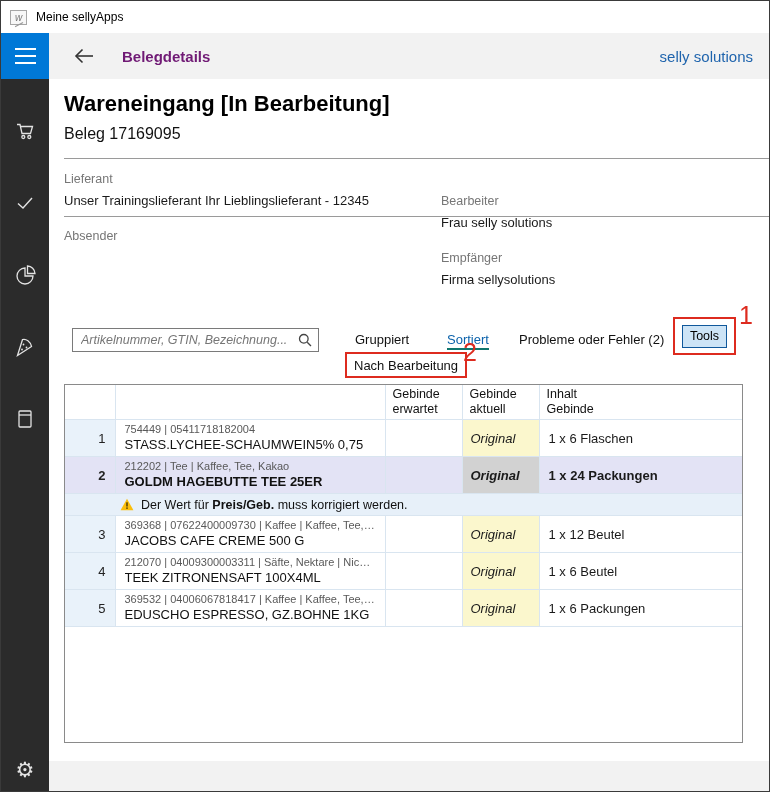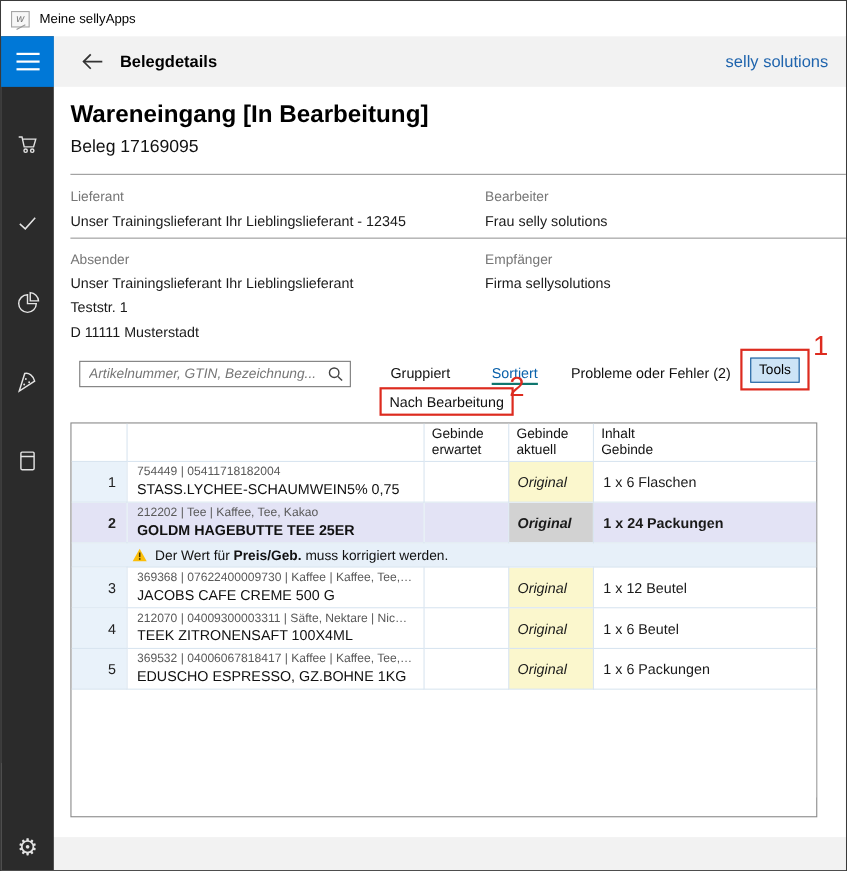--- a/index.html
+++ b/index.html
@@ -18,32 +18,32 @@
   .hamburger{position:absolute;left:0;top:0;width:48px;height:46px;background:#0078d7;display:flex;flex-direction:column;align-items:center;justify-content:center;gap:5px;cursor:pointer;}
   .hamburger span{display:block;width:21px;height:2px;background:#fff;}
   .navicons{position:absolute;left:0;top:85px;width:48px;display:flex;flex-direction:column;align-items:center;}
   .navicon{width:26px;height:26px;margin-bottom:46px;display:flex;align-items:center;justify-content:center;}
   .gearwrap{position:absolute;left:0;bottom:10px;width:48px;display:flex;justify-content:center;}
   .gear{font-family:"DejaVu Sans",sans-serif;font-size:21px;color:#e3e3e3;line-height:1;}
 
   
   .header{position:absolute;left:48px;top:32px;right:0;height:46px;background:#f2f2f2;display:flex;align-items:center;}
   .backbtn{margin-left:23px;width:24px;height:24px;display:flex;align-items:center;justify-content:center;cursor:pointer;}
-  .pagetitle{margin-left:13px;font-size:15px;font-weight:bold;color:#000000;text-align:center;}
+  .pagetitle{margin-left:26px;font-size:15px;font-weight:bold;color:#701a75;text-align:center;}
   .brand{margin-left:auto;margin-right:16px;font-size:15px;color:#1f64ad;}
 
   
   .content{position:absolute;left:48px;top:78px;right:0;bottom:30px;background:#fff;}
   .h1{position:absolute;left:15px;top:12px;font-size:22px;font-weight:bold;color:#000;}
   .h2{position:absolute;left:15px;top:46px;font-size:16px;color:#111;}
   .rule{position:absolute;left:15px;right:0;height:1px;background:#9a9a9a;}
   .rule1{top:79px;} .rule2{top:137px;}
   .flabel{font-size:12.5px;color:#767676;}
   .fvalue{font-size:13px;color:#1a1a1a;margin-top:7px;}
-  .fcol-l{position:absolute;left:15px;} .fcol-r{position:absolute;left:392px;}
+  .fcol-l{position:absolute;left:15px;} .fcol-r{position:absolute;left:392px;margin-top:22px;}
   .frow1{top:93px;} .frow2{top:150px;}
   .addr div{margin-top:7px;font-size:13px;}
 
   
   .search{position:absolute;left:23px;top:249px;width:247px;height:24px;border:1px solid #7a7a7a;background:#fff;display:flex;align-items:center;padding:0 6px;}
   .search input{border:none;outline:none;flex:1;font-size:12.5px;font-style:italic;color:#555;font-family:inherit;background:transparent;min-width:0;}
   .search input::placeholder{color:#767676;font-style:italic;}
   .tlink{position:absolute;top:253px;font-size:13px;color:#111;cursor:pointer;}
   .lk-grup{left:306px;}
   .lk-sort{left:398px;color:#0b62ab;border-bottom:2px solid #0f766e;padding-bottom:1px;}
@@ -160,25 +160,20 @@
     </div>
     <div class="fcol-r frow1">
       <div class="flabel">Bearbeiter</div>
       <div class="fvalue">Frau selly solutions</div>
     </div>
 
     <div class="rule rule2"></div>
 
     <div class="fcol-l frow2">
       <div class="flabel">Absender</div>
-      <div class="addr">
-        <div>Unser Trainingslieferant Ihr Lieblingslieferant</div>
-        <div>Teststr. 1</div>
-        <div>D 11111 Musterstadt</div>
-      </div>
     </div>
     <div class="fcol-r frow2">
       <div class="flabel">Empfänger</div>
       <div class="fvalue">Firma sellysolutions</div>
     </div>
 
     <div class="search">
       <input type="text" placeholder="Artikelnummer, GTIN, Bezeichnung..." style="">
       <svg width="14" height="14" viewBox="0 0 14 14" fill="none" stroke="#444" stroke-width="1.3">
         <circle cx="5.8" cy="5.8" r="4.3"></circle>

